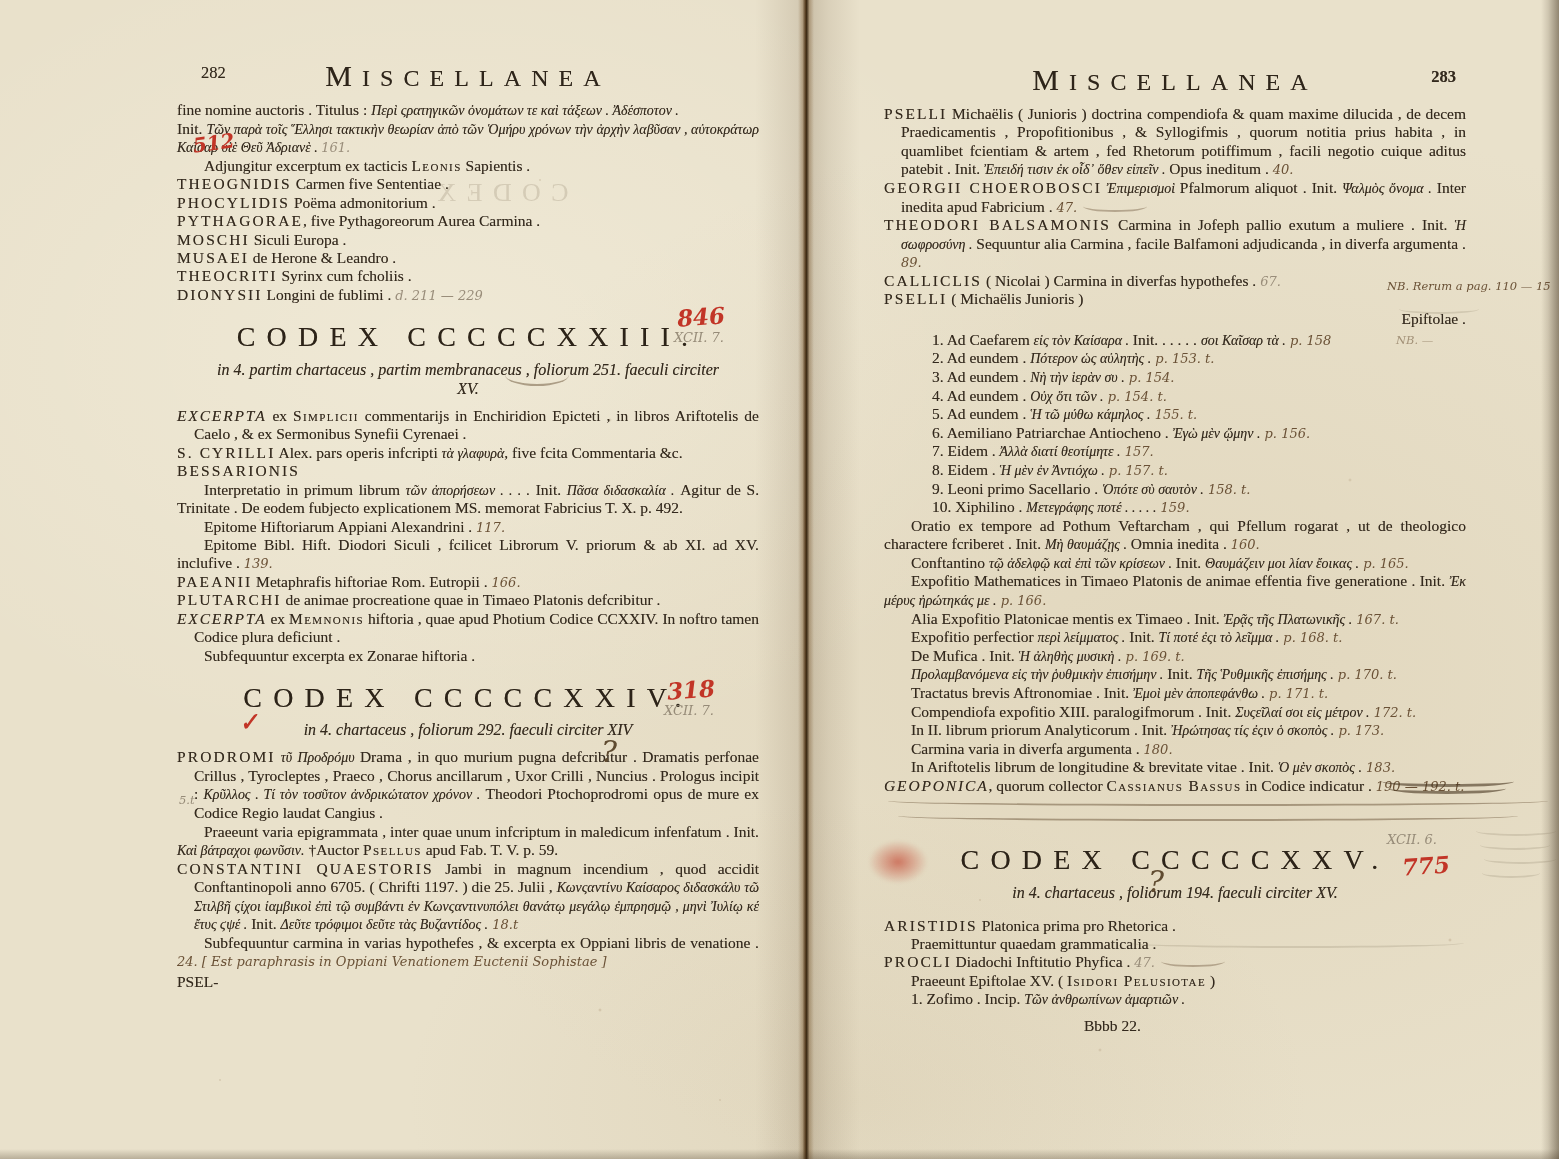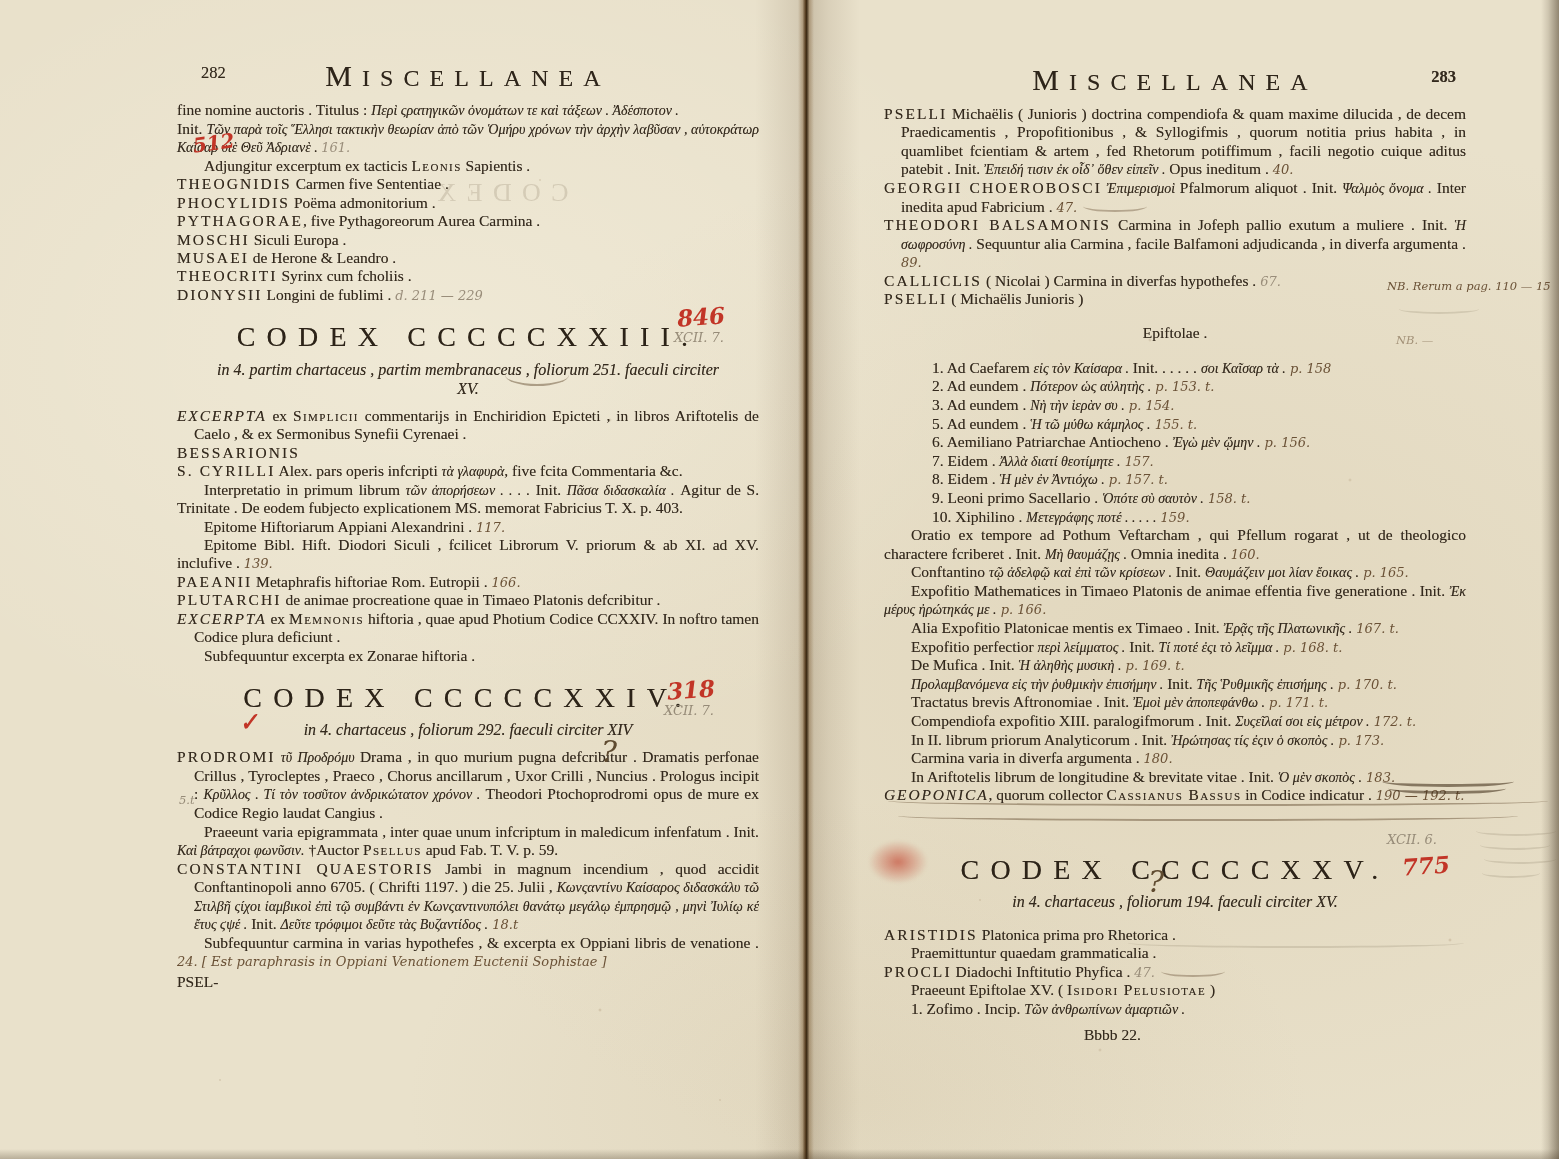--- a/index.html
+++ b/index.html
@@ -62,21 +62,21 @@
   .pgtitle{display:block;font-size:24px;letter-spacing:.42em;text-align:center;color:#2e251a;}
   .pgtitle::first-letter{font-size:30px;}
   .pgnum{position:absolute;top:5px;font-size:16.5px;}
   #page-left .pgnum{left:24px;}
   #page-right .pgnum{right:10px;font-weight:bold;}
 
   .blk{margin:0;text-align:justify;}
   .blk.entry{padding-left:17px;text-indent:-17px;}
   .blk.sub{text-indent:27px;}
   .blk.lst{margin-left:48px;text-align:left;}
-  .blk.center{text-align:center;margin:16px 0;}
+  .blk.center{text-align:right;margin:2px 0;}
   .blk.catch{padding-right:34px;margin-top:2px;}
   .blk.sig{padding-left:200px;text-align:left;margin-top:8px;}
   .blk.heading{text-align:center;text-indent:0;font-size:28px;letter-spacing:.40em;
     color:#2c2318;margin:16px 0 6px;white-space:nowrap;font-weight:400;}
   .blk.subtitle{text-align:center;text-indent:0;font-style:italic;font-size:16px;margin:0 28px 9px;}
   .blk.gap{margin-top:9px;}
   .blk.gap2{margin-top:15px;}
   .blk.band{margin-top:48px;}
 
   .seg-a{letter-spacing:.135em;}
@@ -127,23 +127,23 @@
       <p class="blk entry"><span class="seg seg-a">THEOGNIDIS</span><span class="seg seg-r"> Carmen five Sententiae .</span></p>
       <p class="blk entry"><span class="seg seg-a">PHOCYLIDIS</span><span class="seg seg-r"> Poëma admonitorium .</span></p>
       <p class="blk entry"><span class="seg seg-a">PYTHAGORAE</span><span class="seg seg-r">, five Pythagoreorum Aurea Carmina .</span></p>
       <p class="blk entry"><span class="seg seg-a">MOSCHI</span><span class="seg seg-r"> Siculi Europa .</span></p>
       <p class="blk entry"><span class="seg seg-a">MUSAEI</span><span class="seg seg-r"> de Herone &amp; Leandro .</span></p>
       <p class="blk entry"><span class="seg seg-a">THEOCRITI</span><span class="seg seg-r"> Syrinx cum fcholiis .</span></p>
       <p class="blk entry"><span class="seg seg-a">DIONYSII</span><span class="seg seg-r"> Longini de fublimi . </span><span class="seg seg-hp">d. 211 — 229</span></p>
       <p class="blk heading"><span class="seg seg-r">CODEX CCCCCXXIII.</span></p>
       <p class="blk subtitle"><span class="seg seg-it">in 4. partim chartaceus , partim membranaceus , foliorum 251. faeculi circiter XV.</span></p>
       <p class="blk entry gap"><span class="seg seg-ia">EXCERPTA</span><span class="seg seg-r"> ex </span><span class="seg seg-sc">Simplicii</span><span class="seg seg-r"> commentarijs in Enchiridion Epicteti , in libros Ariftotelis de Caelo , &amp; ex Sermonibus Synefii Cyrenaei .</span></p>
+      <p class="blk entry"><span class="seg seg-a">S. CYRILLI</span><span class="seg seg-r"> Alex. pars operis infcripti </span><span class="seg seg-gk">τὰ γλαφυρὰ</span><span class="seg seg-r">, five fcita Commentaria &amp;c.</span></p>
       <p class="blk entry"><span class="seg seg-a">BESSARIONIS</span></p>
-      <p class="blk entry"><span class="seg seg-a">S. CYRILLI</span><span class="seg seg-r"> Alex. pars operis infcripti </span><span class="seg seg-gk">τὰ γλαφυρὰ</span><span class="seg seg-r">, five fcita Commentaria &amp;c.</span></p>
-      <p class="blk sub"><span class="seg seg-r">Interpretatio in primum librum </span><span class="seg seg-gk">τῶν ἀπορήσεων . . . .</span><span class="seg seg-r">  Init. </span><span class="seg seg-gk">Πᾶσα διδασκαλία .</span><span class="seg seg-r">  Agitur de S. Trinitate .  De eodem fubjecto explicationem MS. memorat Fabricius T. X. p. 403.</span></p>
+      <p class="blk sub"><span class="seg seg-r">Interpretatio in primum librum </span><span class="seg seg-gk">τῶν ἀπορήσεων . . . .</span><span class="seg seg-r">  Init. </span><span class="seg seg-gk">Πᾶσα διδασκαλία .</span><span class="seg seg-r">  Agitur de S. Trinitate .  De eodem fubjecto explicationem MS. memorat Fabricius T. X. p. 492.</span></p>
       <p class="blk sub"><span class="seg seg-r">Epitome Hiftoriarum Appiani Alexandrini . </span><span class="seg seg-hd">117.</span></p>
       <p class="blk sub"><span class="seg seg-r">Epitome Bibl. Hift. Diodori Siculi , fcilicet Librorum V. priorum &amp; ab XI. ad XV. inclufive . </span><span class="seg seg-hd">139.</span></p>
       <p class="blk entry"><span class="seg seg-a">PAEANII</span><span class="seg seg-r"> Metaphrafis hiftoriae Rom. Eutropii . </span><span class="seg seg-hd">166.</span></p>
       <p class="blk entry"><span class="seg seg-a">PLUTARCHI</span><span class="seg seg-r"> de animae procreatione quae in Timaeo Platonis defcribitur .</span></p>
       <p class="blk entry"><span class="seg seg-ia">EXCERPTA</span><span class="seg seg-r"> ex </span><span class="seg seg-sc">Memnonis</span><span class="seg seg-r"> hiftoria , quae apud Photium Codice CCXXIV. In noftro tamen Codice plura deficiunt .</span></p>
       <p class="blk sub"><span class="seg seg-r">Subfequuntur excerpta ex Zonarae hiftoria .</span></p>
       <p class="blk heading"><span class="seg seg-r">CODEX CCCCCXXIV.</span></p>
       <p class="blk subtitle"><span class="seg seg-it">in 4. chartaceus , foliorum 292. faeculi circiter XIV</span></p>
       <p class="blk entry gap"><span class="seg seg-a">PRODROMI</span><span class="seg seg-gk"> τῦ Προδρόμυ </span><span class="seg seg-r">Drama , in quo murium pugna defcribitur . Dramatis perfonae Crillus , Tyrocleptes , Praeco , Chorus ancillarum , Uxor Crilli , Nuncius . Prologus incipit : </span><span class="seg seg-gk">Κρῦλλος . Τί τὸν τοσῦτον ἀνδρικώτατον χρόνον .</span><span class="seg seg-r"> Theodori Ptochoprodromi opus de mure ex Codice Regio laudat Cangius .</span></p>
       <p class="blk sub"><span class="seg seg-r">Praeeunt varia epigrammata , inter quae unum infcriptum in maledicum infenfatum . Init. </span><span class="seg seg-gk">Καὶ βάτραχοι φωνῦσιν.</span><span class="seg seg-r"> †Auctor </span><span class="seg seg-sc">Psellus</span><span class="seg seg-r"> apud Fab. T. V. p. 59.</span></p>
@@ -169,20 +169,21 @@
     </div>
   <p class="blk entry"><span class="seg seg-a">PSELLI</span><span class="seg seg-r"> Michaëlis ( Junioris ) doctrina compendiofa &amp; quam maxime dilucida , de decem Praedicamentis , Propofitionibus , &amp; Syllogifmis , quorum notitia prius habita , in quamlibet fcientiam &amp; artem , fed Rhetorum potiffimum , facili negotio cuique aditus patebit .  Init. </span><span class="seg seg-gk">Ἐπειδή τισιν ἐκ οἶδ᾽ ὅθεν εἰπεῖν .</span><span class="seg seg-r"> Opus ineditum . </span><span class="seg seg-hd">40.</span></p>
       <p class="blk entry"><span class="seg seg-a">GEORGII CHOEROBOSCI</span><span class="seg seg-gk"> Ἐπιμερισμοὶ </span><span class="seg seg-r">Pfalmorum aliquot . Init. </span><span class="seg seg-gk">Ψαλμὸς ὄνομα .</span><span class="seg seg-r"> Inter inedita apud Fabricium . </span><span class="seg seg-hd">47.</span><span class="seg seg-sq"></span></p>
       <p class="blk entry"><span class="seg seg-a">THEODORI BALSAMONIS</span><span class="seg seg-r"> Carmina in Jofeph pallio exutum a muliere . Init. </span><span class="seg seg-gk">Ἡ σωφροσύνη .</span><span class="seg seg-r"> Sequuntur alia Carmina , facile Balfamoni adjudicanda , in diverfa argumenta . </span><span class="seg seg-hd">89.</span></p>
       <p class="blk entry"><span class="seg seg-a">CALLICLIS</span><span class="seg seg-r"> ( Nicolai ) Carmina in diverfas hypothefes . </span><span class="seg seg-hp">67.</span></p>
       <p class="blk entry"><span class="seg seg-a">PSELLI</span><span class="seg seg-r"> ( Michaëlis Junioris )</span></p>
       <p class="blk center"><span class="seg seg-r">Epiftolae .</span></p>
       <p class="blk lst"><span class="seg seg-r">1. Ad Caefarem </span><span class="seg seg-gk">εἰς τὸν Καίσαρα .</span><span class="seg seg-r"> Init. . . . . . </span><span class="seg seg-gk">σοι Καῖσαρ τὰ .</span><span class="seg seg-hd"> p. 158</span></p>
       <p class="blk lst"><span class="seg seg-r">2. Ad eundem . </span><span class="seg seg-gk">Πότερον ὡς αὐλητὴς .</span><span class="seg seg-hd"> p. 153. t.</span></p>
       <p class="blk lst"><span class="seg seg-r">3. Ad eundem . </span><span class="seg seg-gk">Νὴ τὴν ἱερὰν συ .</span><span class="seg seg-hd"> p. 154.</span></p>
+      <p class="blk lst"><span class="seg seg-r">4. Ad eundem . </span><span class="seg seg-gk">Οὐχ ὅτι τῶν .</span><span class="seg seg-hd"> p. 154. t.</span></p>
       <p class="blk lst"><span class="seg seg-r">5. Ad eundem . </span><span class="seg seg-gk">Ἡ τῶ μύθω κάμηλος .</span><span class="seg seg-hd"> 155. t.</span></p>
       <p class="blk lst"><span class="seg seg-r">6. Aemiliano Patriarchae Antiocheno . </span><span class="seg seg-gk">Ἐγὼ μὲν ᾤμην .</span><span class="seg seg-hd"> p. 156.</span></p>
       <p class="blk lst"><span class="seg seg-r">7. Eidem . </span><span class="seg seg-gk">Ἀλλὰ διατί θεοτίμητε .</span><span class="seg seg-hd"> 157.</span></p>
       <p class="blk lst"><span class="seg seg-r">8. Eidem . </span><span class="seg seg-gk">Ἡ μὲν ἐν Ἀντιόχω .</span><span class="seg seg-hd"> p. 157. t.</span></p>
       <p class="blk lst"><span class="seg seg-r">9. Leoni primo Sacellario . </span><span class="seg seg-gk">Ὁπότε σὺ σαυτὸν .</span><span class="seg seg-hd"> 158. t.</span></p>
       <p class="blk lst"><span class="seg seg-r">10. Xiphilino . </span><span class="seg seg-gk">Μετεγράφης ποτέ . . . . .</span><span class="seg seg-hd"> 159.</span></p>
       <p class="blk sub"><span class="seg seg-r">Oratio ex tempore ad Pothum Veftarcham , qui Pfellum rogarat , ut de theologico charactere fcriberet . Init. </span><span class="seg seg-gk">Μὴ θαυμάζῃς .</span><span class="seg seg-r"> Omnia inedita . </span><span class="seg seg-hd">160.</span></p>
       <p class="blk sub"><span class="seg seg-r">Conftantino </span><span class="seg seg-gk">τῷ ἀδελφῷ καὶ ἐπὶ τῶν κρίσεων .</span><span class="seg seg-r"> Init. </span><span class="seg seg-gk">Θαυμάζειν μοι λίαν ἔοικας .</span><span class="seg seg-hd"> p. 165.</span></p>
       <p class="blk sub"><span class="seg seg-r">Expofitio Mathematices in Timaeo Platonis de animae effentia five generatione . Init. </span><span class="seg seg-gk">Ἐκ μέρυς ἠρώτηκάς με .</span><span class="seg seg-hd"> p. 166.</span></p>
       <p class="blk sub"><span class="seg seg-r">Alia Expofitio Platonicae mentis ex Timaeo . Init. </span><span class="seg seg-gk">Ἐρᾷς τῆς Πλατωνικῆς .</span><span class="seg seg-hd"> 167. t.</span></p>

